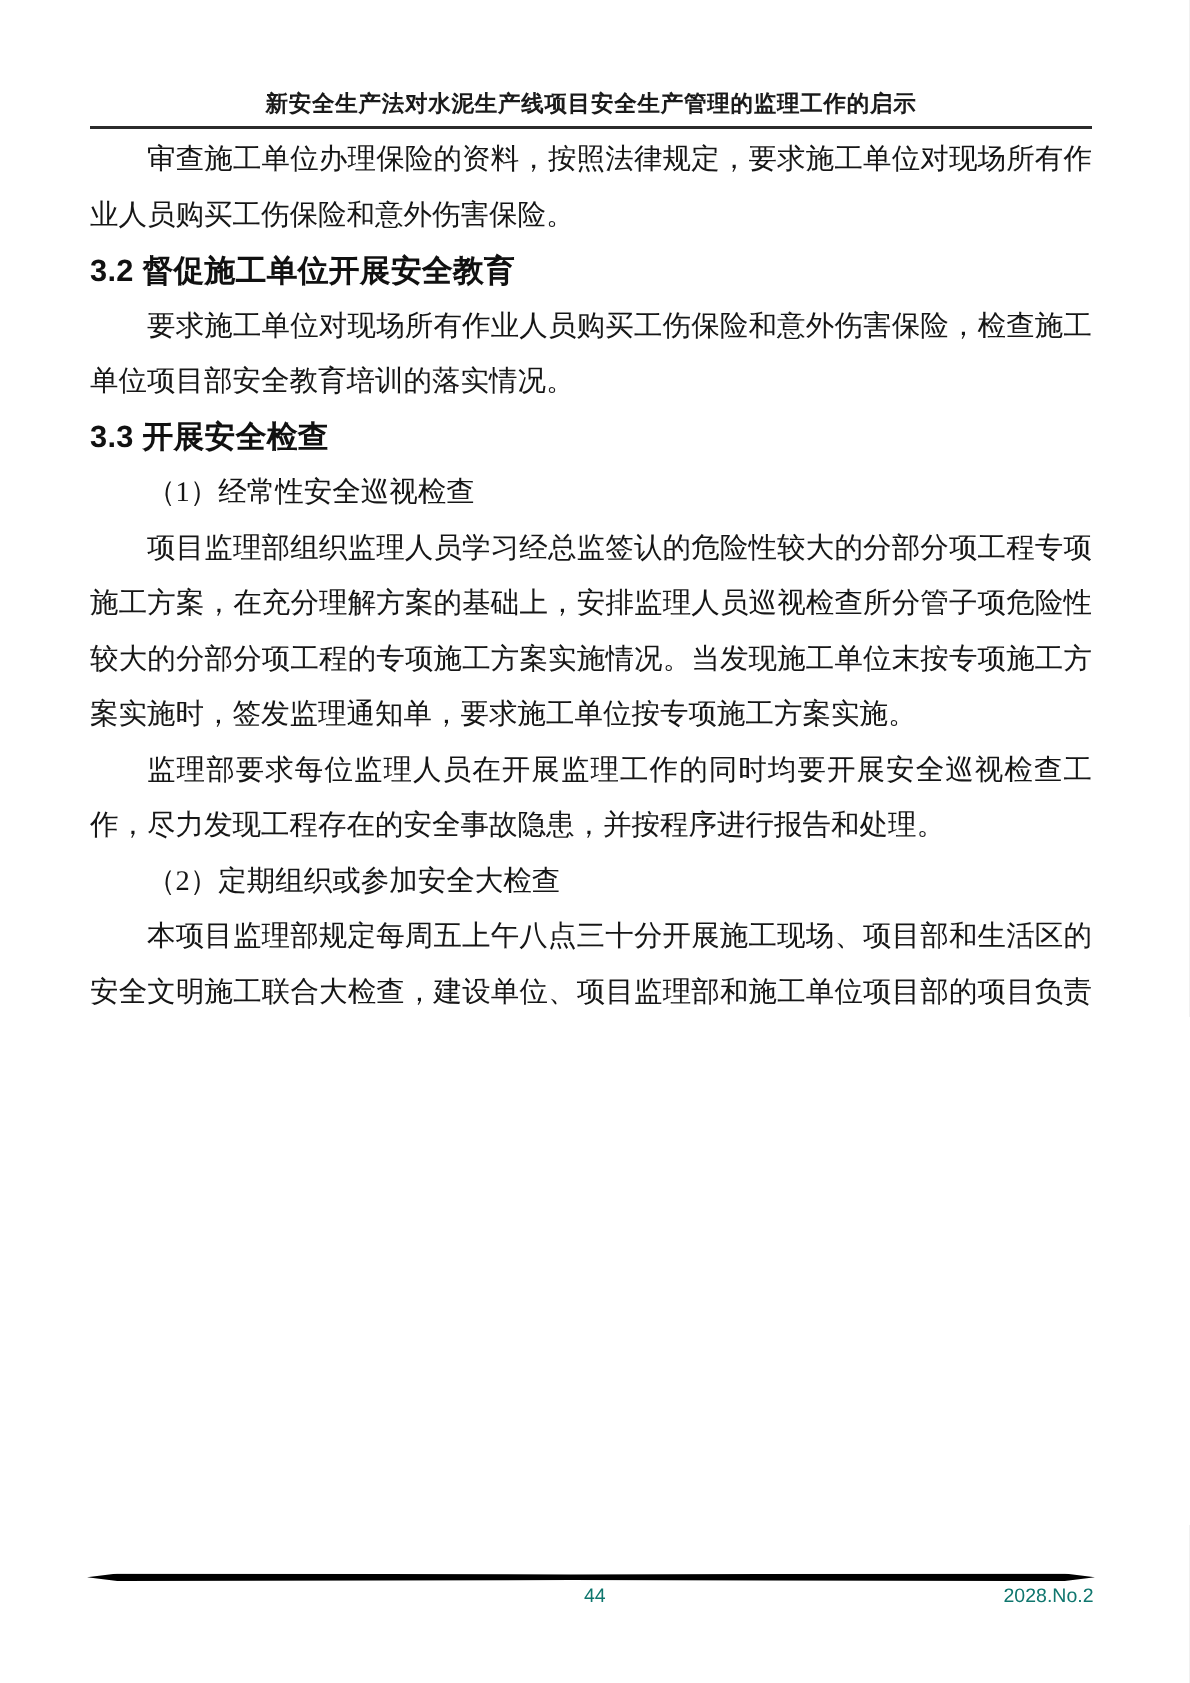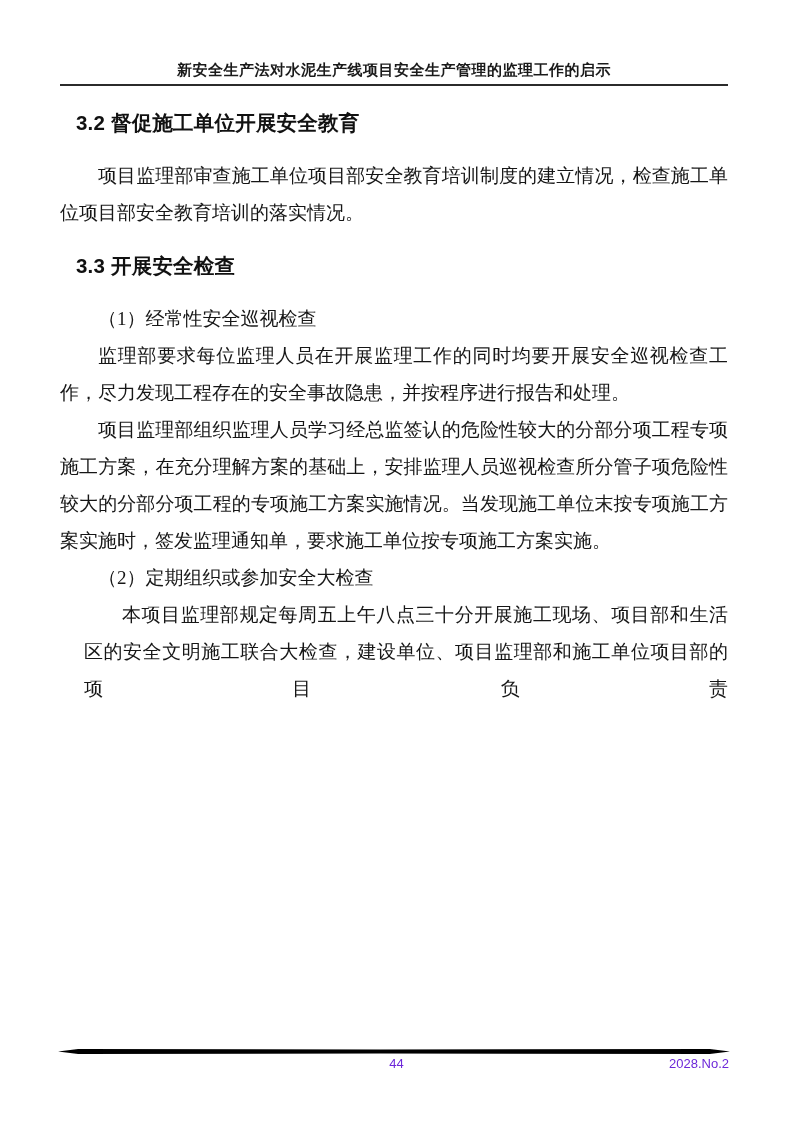--- a/index.html
+++ b/index.html
@@ -49,24 +49,23 @@
   }
   .para {
     margin: 0;
     text-indent: 2em;
   }
   .para.noindent {
     text-indent: 0;
   }
   .para.cutoff {
     text-align-last: justify;
-    margin-left: 24px;
   }
   .heading {
-    margin: 16px;
+    margin: 0;
     font-family: "Liberation Sans", sans-serif;
     font-weight: bold;
     font-size: 20.5px;
     line-height: 37px;
     text-align: left;
     color: #111111;
     letter-spacing: 0.2px;
   }
   
   .footer-rule {
@@ -79,21 +78,21 @@
     clip-path: polygon(0% 50%, 3% 0%, 48% 12%, 97% 0%, 100% 50%, 97% 100%, 48% 88%, 3% 100%);
   }
   .footer-row {
     position: absolute;
     top: 1056px;
     left: 0;
     width: 793px;
     height: 22px;
     font-family: "Liberation Sans", sans-serif;
     font-size: 13px;
-    color: #6d28d9;
+    color: #0f766e;
   }
   .page-number {
     position: absolute;
     left: 0;
     right: 0;
     text-align: center;
   }
   .issue-label {
     position: absolute;
     right: 64px;
@@ -103,26 +102,27 @@
 <body>
 
 <div class="page">
 
   <div class="header">
     <div class="header-title">新安全生产法对水泥生产线项目安全生产管理的监理工作的启示</div>
     <div class="header-rule"></div>
   </div>
 
   <div class="doc-body">
+    <p class="para">审查施工单位办理保险的资料，按照法律规定，要求施工单位对现场所有作业人员购买工伤保险和意外伤害保险。</p>
     <h2 class="heading">3.2 督促施工单位开展安全教育</h2>
-    <p class="para">项目监理部审查施工单位项目部安全教育培训制度的建立情况，检查施工单位项目部安全教育培训的落实情况。</p>
+    <p class="para">要求施工单位对现场所有作业人员购买工伤保险和意外伤害保险，检查施工单位项目部安全教育培训的落实情况。</p>
     <h2 class="heading">3.3 开展安全检查</h2>
     <p class="para">（1）经常性安全巡视检查</p>
+    <p class="para">项目监理部组织监理人员学习经总监签认的危险性较大的分部分项工程专项施工方案，在充分理解方案的基础上，安排监理人员巡视检查所分管子项危险性较大的分部分项工程的专项施工方案实施情况。当发现施工单位末按专项施工方案实施时，签发监理通知单，要求施工单位按专项施工方案实施。</p>
     <p class="para">监理部要求每位监理人员在开展监理工作的同时均要开展安全巡视检查工作，尽力发现工程存在的安全事故隐患，并按程序进行报告和处理。</p>
-    <p class="para">项目监理部组织监理人员学习经总监签认的危险性较大的分部分项工程专项施工方案，在充分理解方案的基础上，安排监理人员巡视检查所分管子项危险性较大的分部分项工程的专项施工方案实施情况。当发现施工单位末按专项施工方案实施时，签发监理通知单，要求施工单位按专项施工方案实施。</p>
     <p class="para">（2）定期组织或参加安全大检查</p>
     <p class="para cutoff">本项目监理部规定每周五上午八点三十分开展施工现场、项目部和生活区的安全文明施工联合大检查，建设单位、项目监理部和施工单位项目部的项目负责</p>
   </div>
 
   <div class="footer-rule"></div>
   <div class="footer-row">
     <span class="page-number">44</span>
     <span class="issue-label">2028.No.2</span>
   </div>
 

